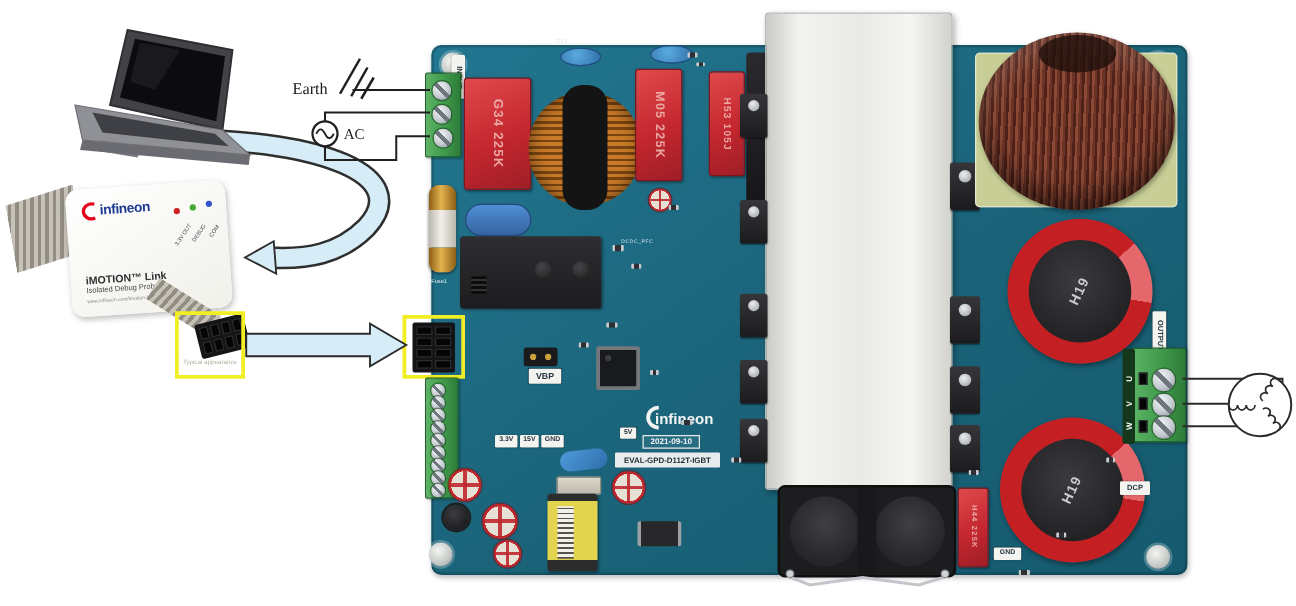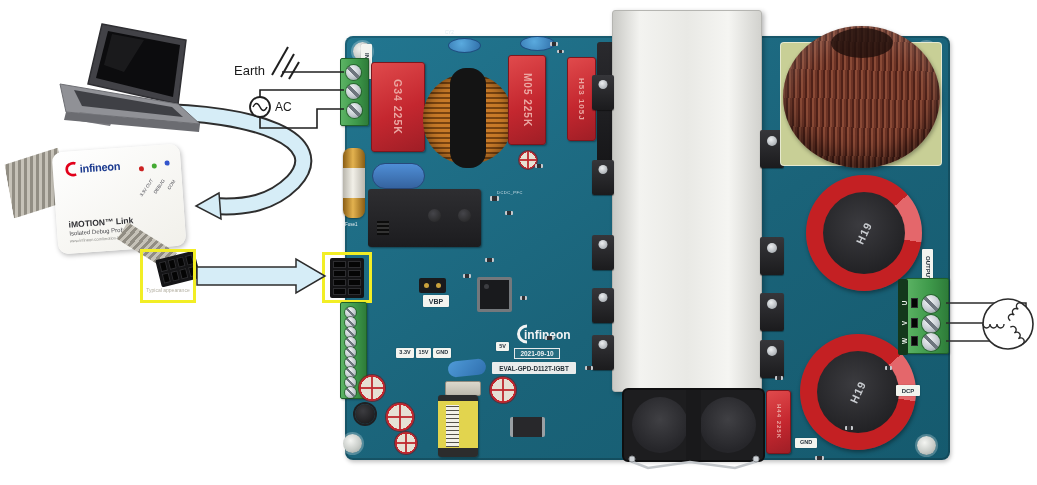--- a/index.html
+++ b/index.html
@@ -23,21 +23,21 @@
 .pin{background:#050505;border:1px solid #2d2d30}
 .stripe{background:repeating-linear-gradient(100deg,#c6c2b8 0 3px,#918d83 3px 6px)}
 .ylw{border:3px solid #f2ee25}
 .probe{position:absolute;left:55px;top:148px;width:128px;height:102px;background:linear-gradient(150deg,#ffffff,#f1f0ea);border-radius:10px;box-shadow:1px 2px 5px rgba(0,0,0,.28);transform:rotate(-4deg)}
 .led{border-radius:50%;width:5px;height:5px}
 .ledlbl{position:absolute;font-size:4.5px;color:#4a4a52;white-space:nowrap;transform:rotate(-52deg);transform-origin:left top}
 .heatsink{background:linear-gradient(90deg,#c9c9c5,#f3f3f0 18%,#e9e9e5 50%,#f5f5f2 78%,#d2d2ce);border:1px solid #b5b5b1;border-radius:3px;box-shadow:2px 2px 5px rgba(0,0,0,.3)}
 .bigcap{border-radius:50%;background:conic-gradient(from 200deg,#c42023 0 58%,#e4676b 58% 72%,#c42023 72%);box-shadow:1px 2px 4px rgba(0,0,0,.4)}
 .bigcap>.core{position:absolute;left:50%;top:50%;transform:translate(-50%,-50%);width:82px;height:82px;border-radius:50%;background:radial-gradient(circle at 45% 40%,#3b3b3f,#232326 70%,#19191b)}
 .bigcap .mark{position:absolute;left:50%;top:50%;color:#c9ccd0;font-size:11px;font-weight:700;letter-spacing:1px;transform:translate(-50%,-50%) rotate(-65deg)}
-.serif{font-family:Liberation Sans, sans-serif;color:#1b1b1b}
+.serif{font-family:Liberation Serif, serif;color:#1b1b1b}
 </style>
 </head>
 <body>
 
 <div class="stage">
 
   <svg class="a" style="left:0;top:0" width="360" height="260">
     <path d="M 150,112 C 255,112 332,140 293,182 C 272,203 246,208 214,206" fill="none" stroke="#2e2e2e" stroke-width="18"></path>
     <path d="M 150,112 C 255,112 332,140 293,182 C 272,203 246,208 214,206" fill="none" stroke="#d6edf7" stroke-width="14"></path>
     <polygon points="219,193 196,206 221,219" fill="#d6edf7" stroke="#2e2e2e" stroke-width="1.5"></polygon>

